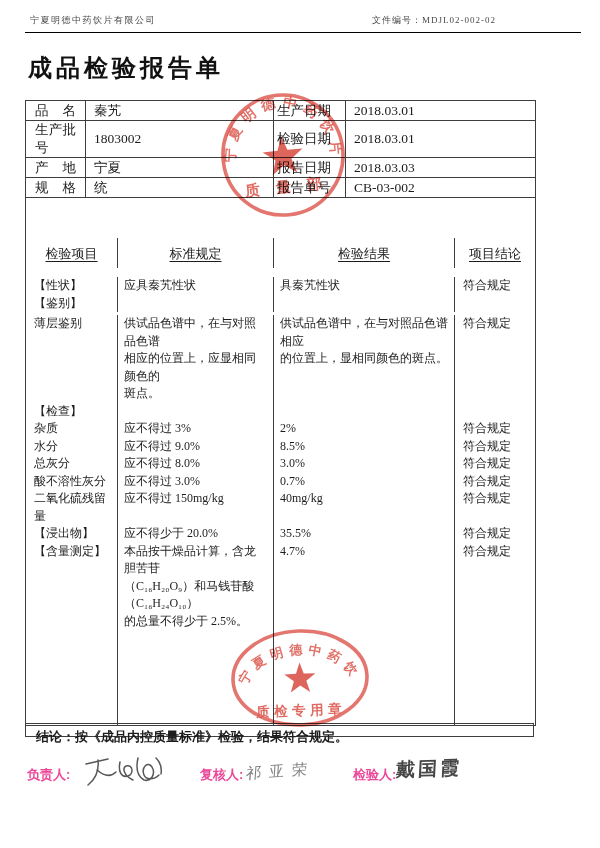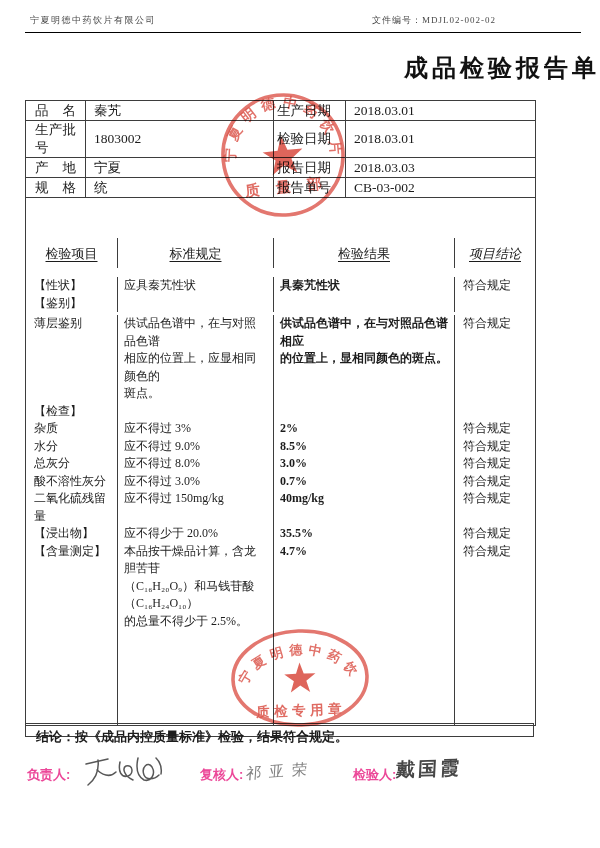--- a/index.html
+++ b/index.html
@@ -15,23 +15,23 @@
     position:absolute; left:30px; top:14px; font-size:9px; color:#4a4a4a;
     letter-spacing:1.5px; filter:blur(.45px);
   }
   .hdr-right {
     position:absolute; left:372px; top:14px; font-size:9px; color:#4a4a4a;
     letter-spacing:1px; filter:blur(.45px);
   }
   .hdr-rule { position:absolute; left:25px; top:32px; width:556px; border-top:1.6px solid #000; }
 
   .title {
-    position:absolute; left:0; right:0; top:52px; text-align:right;
+    position:absolute; left:0; right:0; top:52px; text-align:left;
     font-family:"Liberation Sans","DejaVu Sans",sans-serif;
-    font-size:24px; font-weight:700; letter-spacing:4px; color:#111;
+    font-size:24px; font-weight:700; letter-spacing:4px; color:#111;padding-left:28px;
   }
 
   
   .info-table {
     position:absolute; left:25px; top:100px; width:509px; height:96px;
     border:1px solid #3d3d3d; display:flex; flex-direction:column; font-size:13.5px;
   }
   .info-row { flex:1; display:flex; border-bottom:1px solid #3d3d3d; }
   .info-row:last-child { border-bottom:none; }
   .ic { box-sizing:border-box; display:flex; align-items:center; }
@@ -42,28 +42,28 @@
   .ic4 { flex:1; padding:0 8px; }
 
   
   .insp {
     position:absolute; left:25px; top:197px; width:509px; height:527px;
     border:1px solid #3d3d3d; display:flex; flex-direction:column; font-size:12px;
   }
   .insp-head { display:flex; height:30px; flex:0 0 30px;margin-top:40px; }
   .hc { box-sizing:border-box; padding-top:7px; text-align:center; font-size:13px; }
   .hc span { text-decoration:underline; text-underline-offset:3px; }
-  .w1 { width:92px; }  .w2 { width:156px; } .w3 { width:181px; } .w4 { flex:1;font-style:italic; }
+  .w1 { width:92px; }  .w2 { width:156px; } .w3 { width:181px; } .w4 { flex:1; }
   .br { border-right:1px solid #3d3d3d; }
   .insp-row { display:flex; flex:0 0 auto; }
   .insp-row.grow { flex:1 1 auto; }
   .rc { box-sizing:border-box; line-height:17.5px; white-space:pre-line; }
   .rc1 { width:92px;  padding-left:8px; }
   .rc2 { width:156px; padding-left:6px; padding-right:15px; }
-  .rc3 { width:181px; padding-left:6px; padding-right:3px;font-weight:bold; }
+  .rc3 { width:181px; padding-left:6px; padding-right:3px; }
   .rc4 { flex:1; padding-left:8px; }
 
   
   .concl {
     position:absolute; left:25px; top:723px; width:509px; height:14px;
     box-sizing:border-box; border:1px solid #3d3d3d; line-height:25px;
     padding-left:10px; font-size:13px; font-weight:700;
   }
 
   

